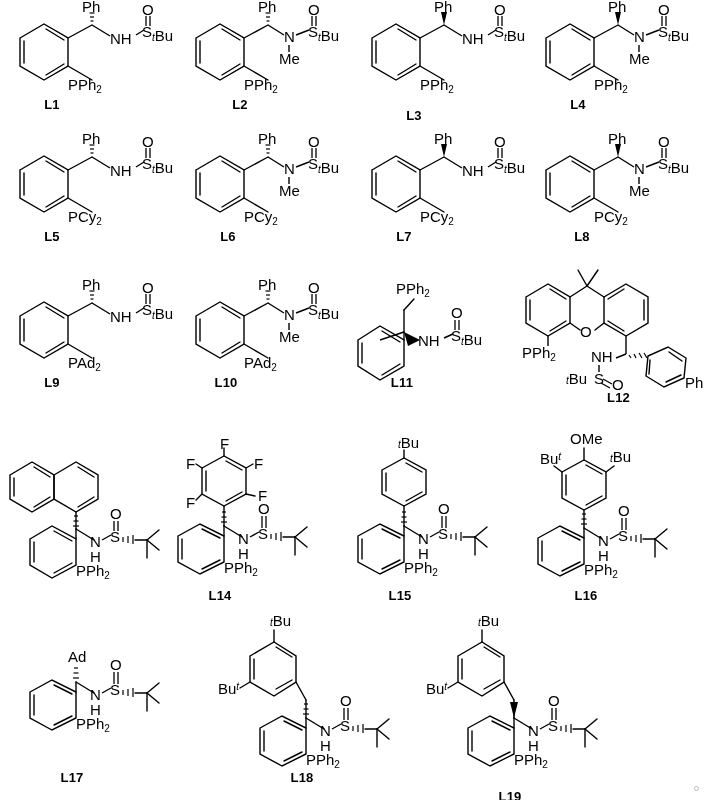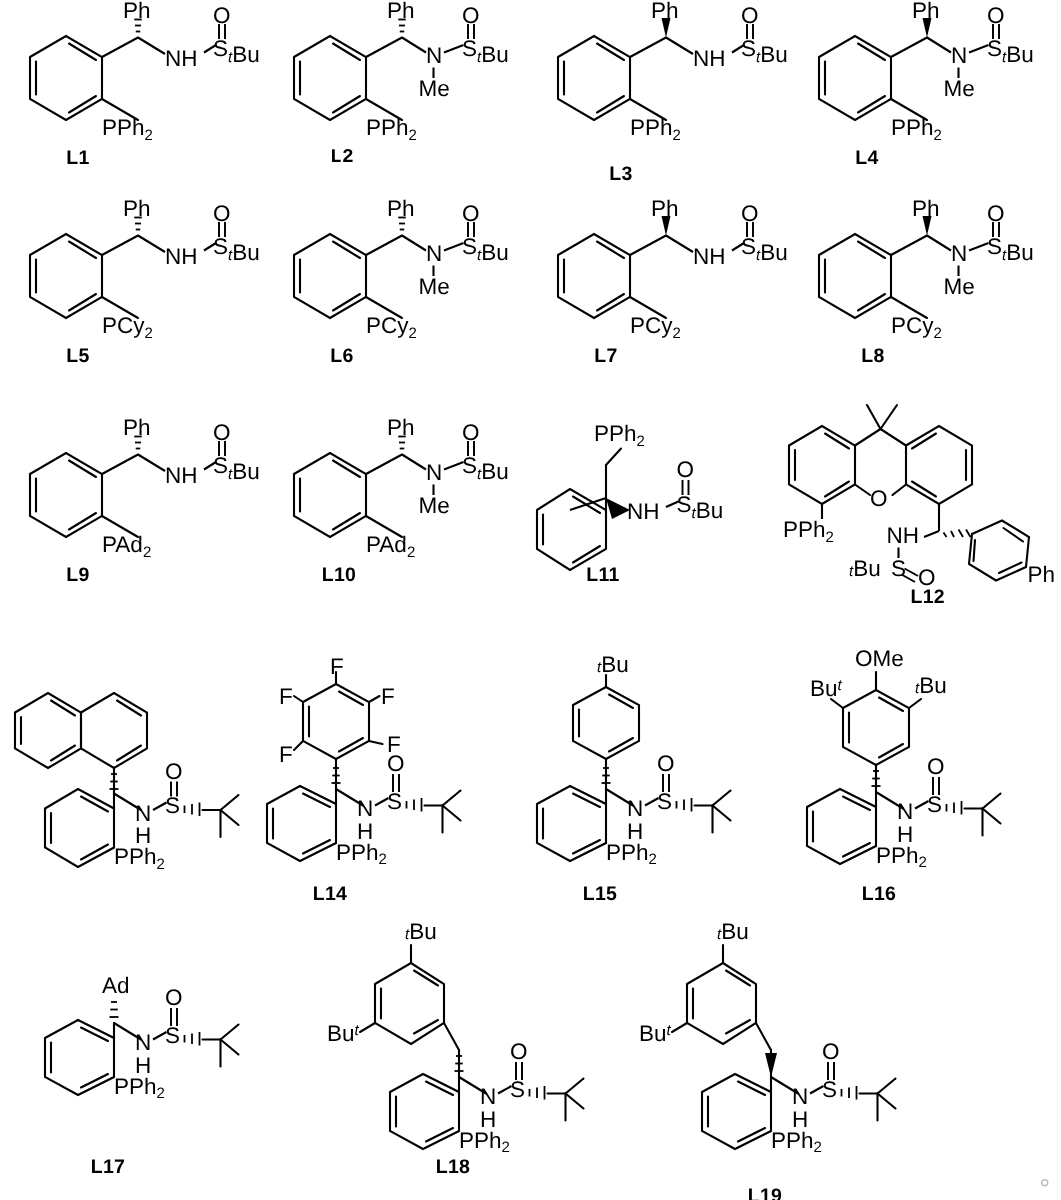--- a/index.html
+++ b/index.html
@@ -133,21 +133,21 @@
       <text class="at" x="126" y="33">S</text>
       <g stroke="#000" stroke-width="1.3" fill="none">
         <line x1="130" y1="22" x2="130" y2="12"></line>
         <line x1="134" y1="22" x2="134" y2="12"></line>
       </g>
       <text class="at" x="126" y="11">O</text>
       <text x="136" y="37"><tspan class="sup">t</tspan><tspan class="at">Bu</tspan></text>
       <text x="62" y="86"><tspan class="at">PPh</tspan><tspan class="sub" dy="3">2</tspan></text>
     </svg>
   </div>
-  <div class="lbl" style="left:198px; top:97px; width:60px;font-family:Liberation Mono, monospace;">L2</div>
+  <div class="lbl" style="left:210px; top:97px; width:60px;">L2</div>
 
   <div class="struct" style="left:358px; top:4px;">
     <svg width="170" height="92" viewBox="0 0 170 92">
       <g stroke="#000" stroke-width="1.4" fill="none" stroke-linecap="round">
         <polygon points="14,34 38,20 62,34 62,62 38,76 14,62"></polygon>
         <line x1="18" y1="37" x2="18" y2="59"></line>
         <line x1="40" y1="25" x2="58" y2="36"></line>
         <line x1="58" y1="60" x2="40" y2="71"></line>
         <line x1="62" y1="34" x2="86" y2="21"></line>
         <line x1="62" y1="62" x2="86" y2="76"></line>

